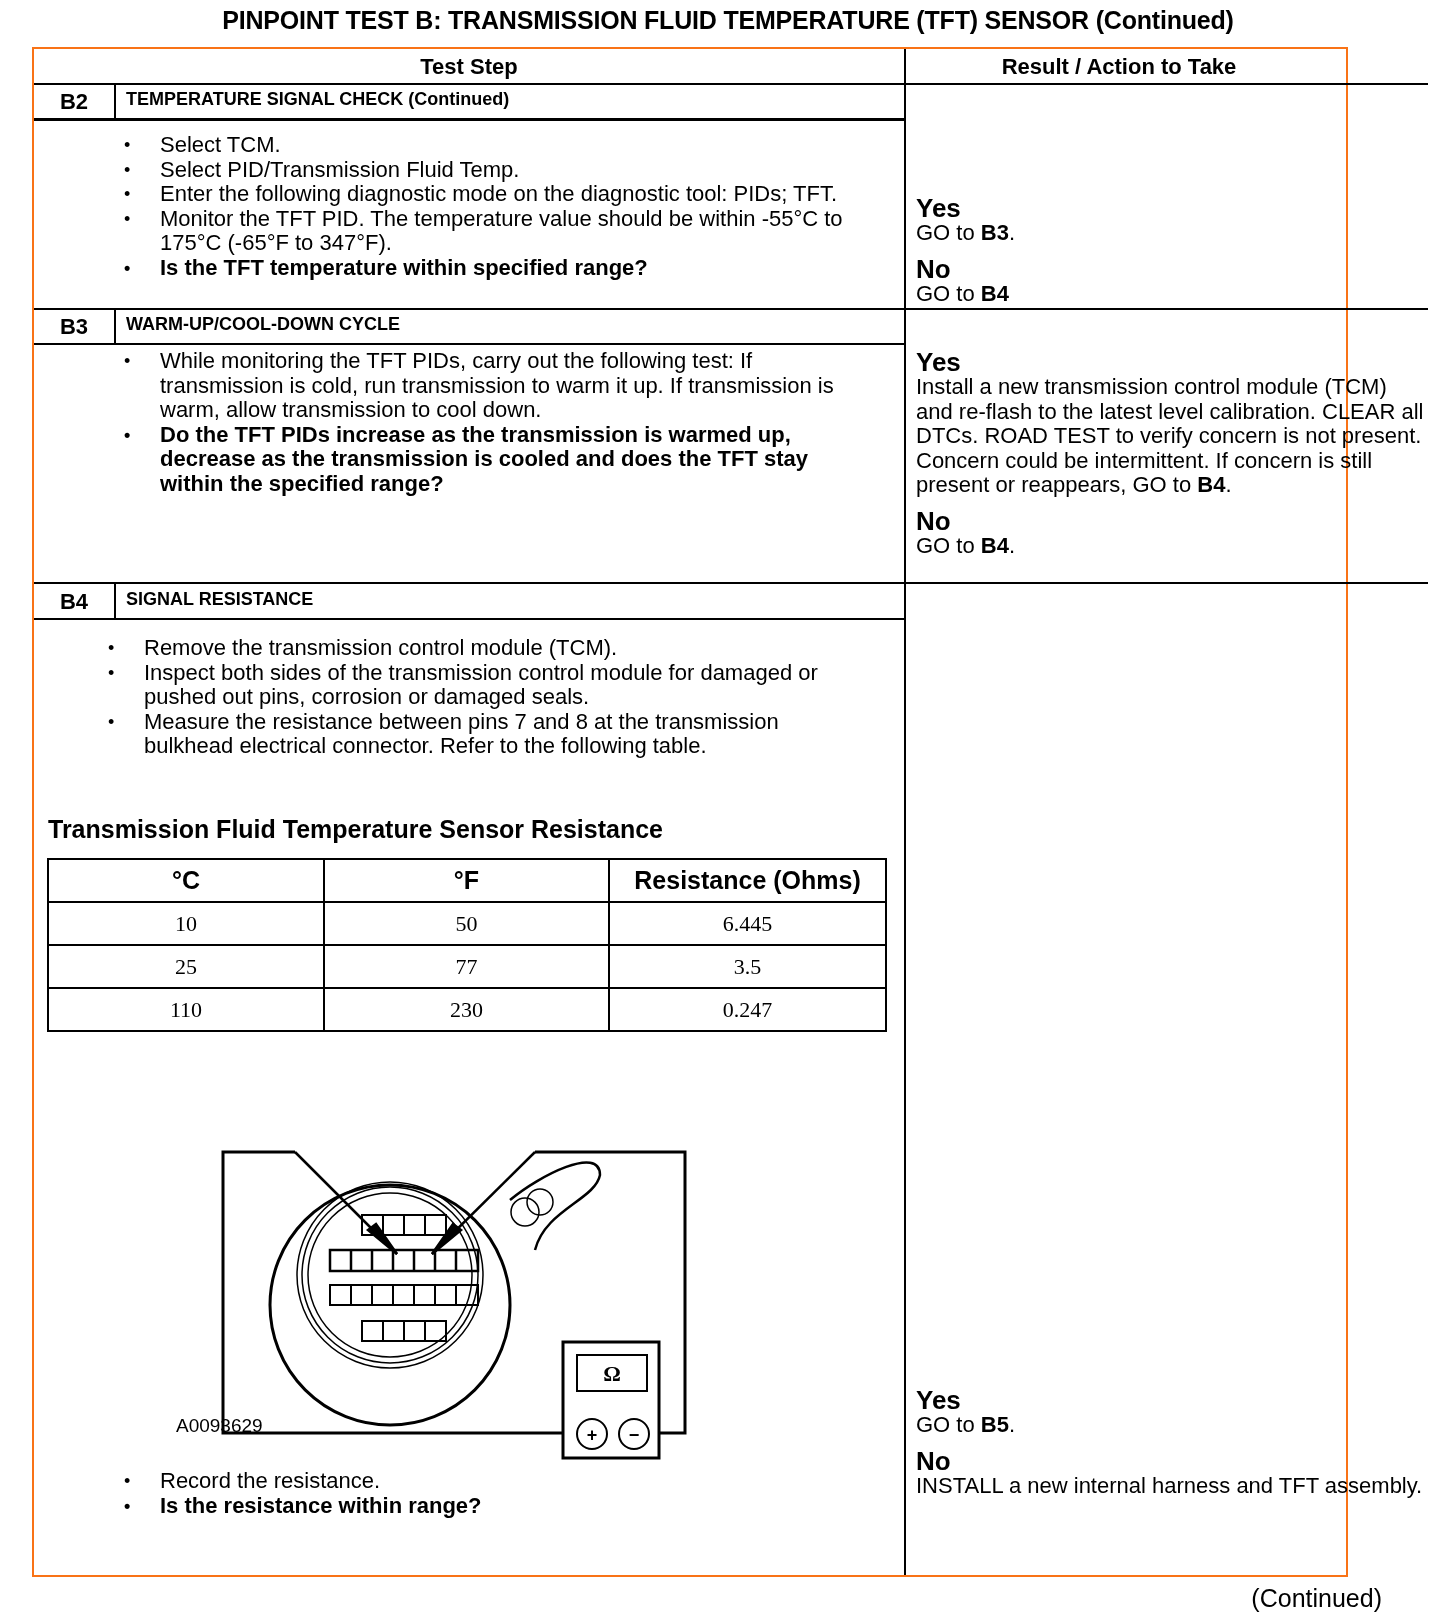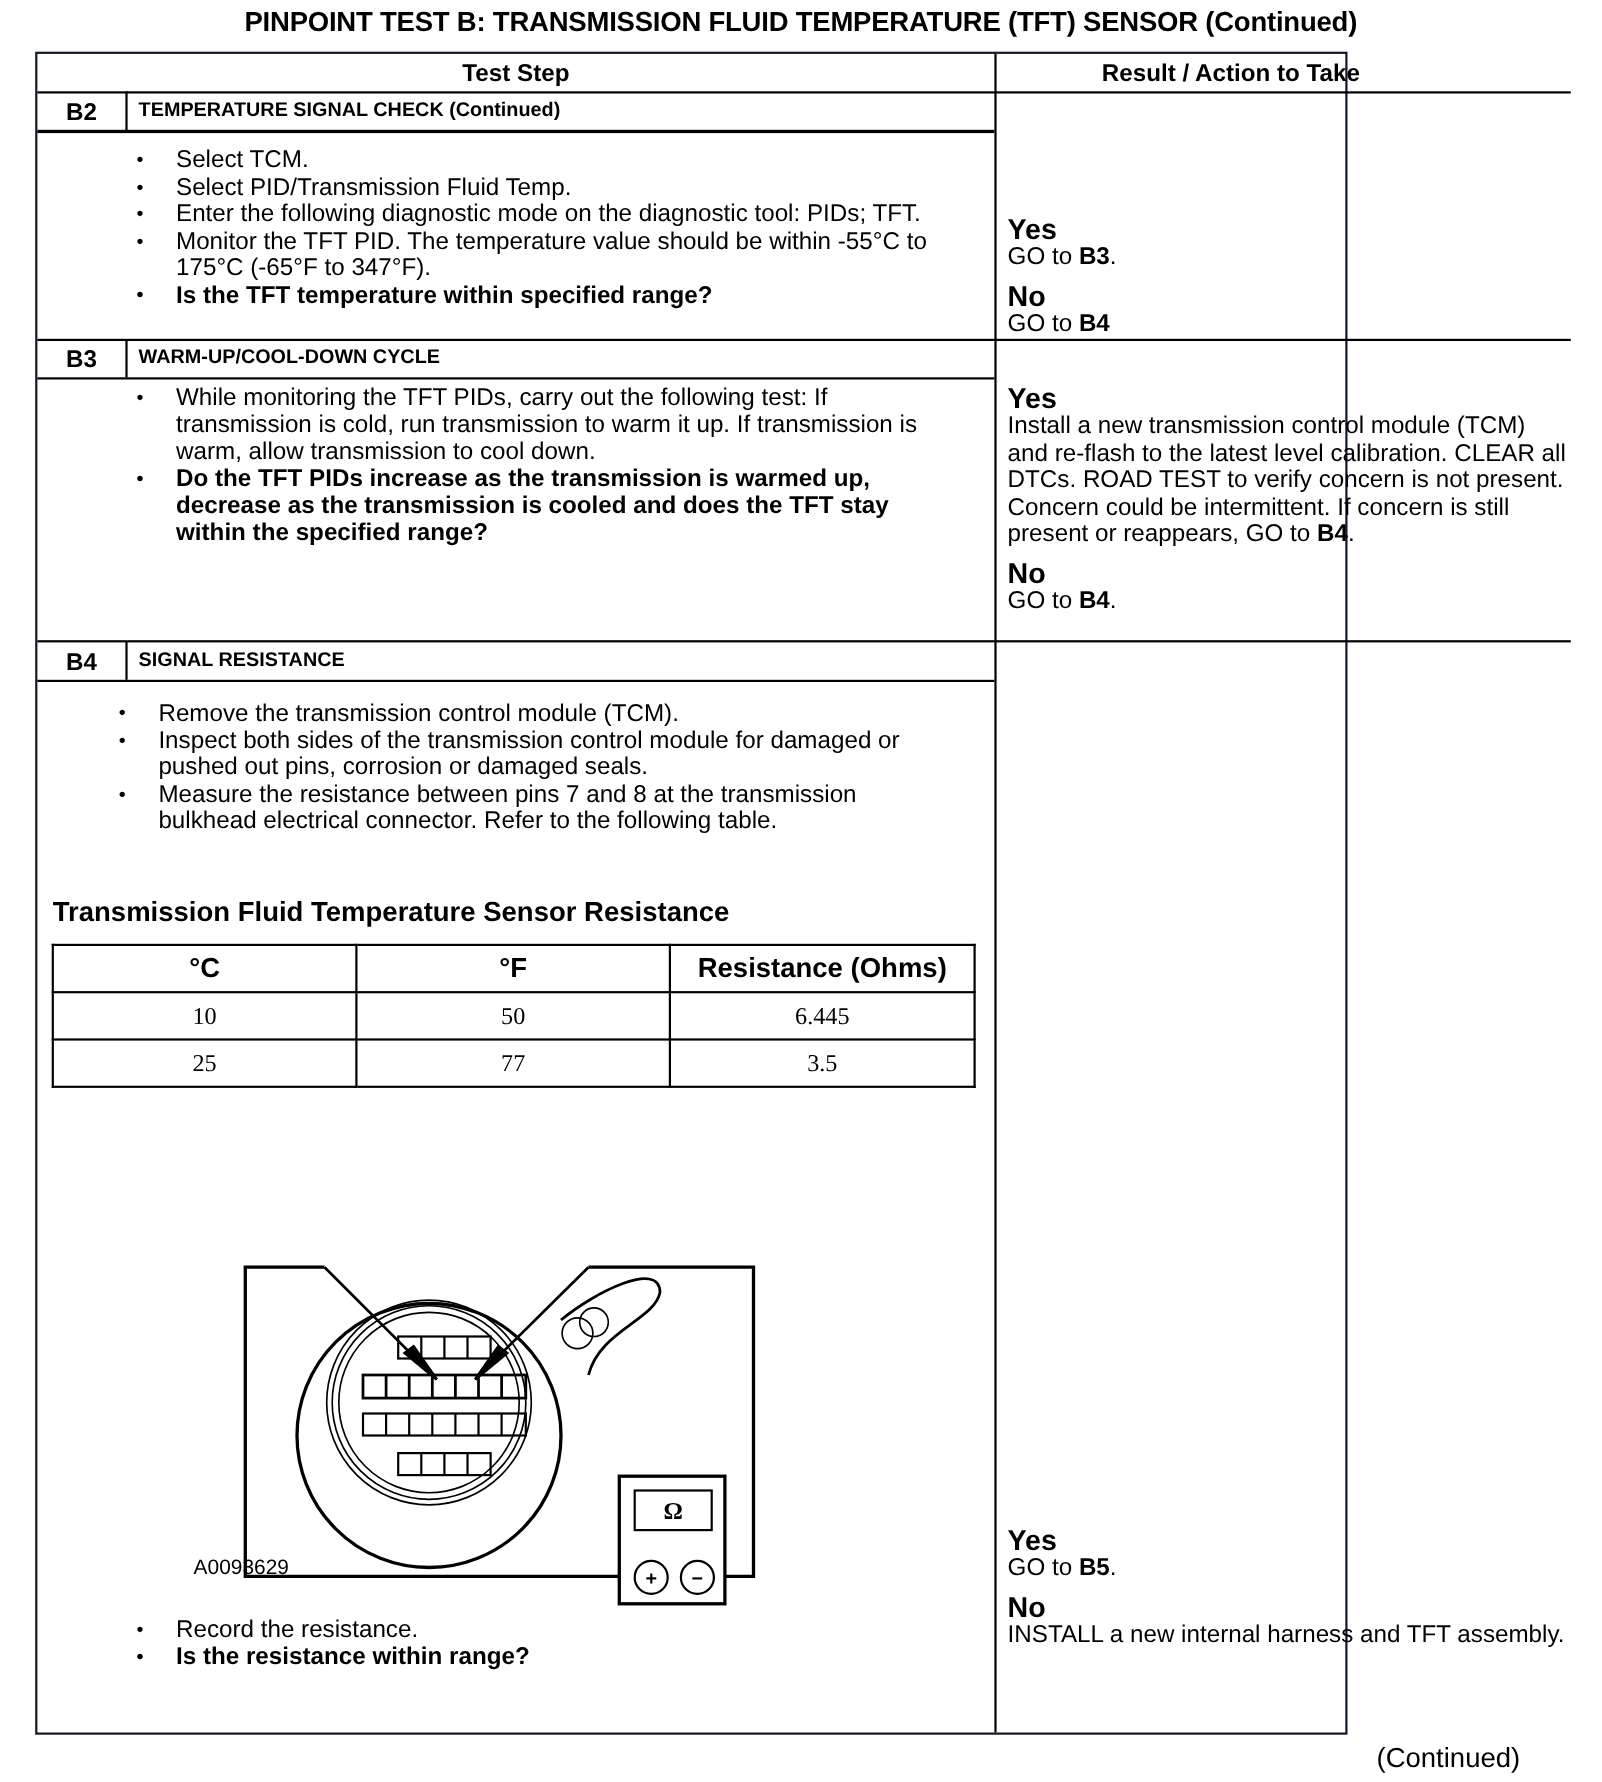--- a/index.html
+++ b/index.html
@@ -1,19 +1,19 @@
 <!DOCTYPE html>
 <html><head>
 <meta charset="utf-8">
 <style>
   * { box-sizing: border-box; margin: 0; padding: 0; }
   html, body { width: 1456px; height: 1620px; background: #ffffff; color: #000; overflow: hidden; }
   body { font-family: "Liberation Sans", sans-serif; position: relative; }
   .title { position: absolute; left: 0; top: 6px; width: 1456px; text-align: center; font-weight: bold; font-size: 25px; letter-spacing: -0.2px; }
-  .frame { position: absolute; left: 32px; top: 47px; width: 1193px; height: 1530px; border: 2px solid #0f172a; }
+  .frame { position: absolute; left: 32px; top: 47px; width: 1316px; height: 1530px; border: 2px solid #f97316; }
   .vline { position: absolute; background: #000; }
   .hline { position: absolute; background: #000; }
   .hdr { position: absolute; font-weight: bold; font-size: 22px; text-align: center; }
   .stepid { position: absolute; font-weight: bold; font-size: 22px; text-align: center; width: 80px; }
   .steptitle { position: absolute; font-weight: bold; font-size: 18px; }
   ul.bul { position: absolute; list-style: none; font-size: 22px; line-height: 24.5px; }
   ul.bul li { position: relative; padding-left: 38px; }
   ul.bul li::before { content: "•"; position: absolute; left: 2px; top: 0; font-size: 18px; }
   ul.bul li.b { font-weight: bold; }
   .res { position: absolute; font-size: 22px; line-height: 24.5px; }
@@ -111,20 +111,25 @@
     <tr>
       <td>10</td>
       <td>50</td>
       <td>6.445</td>
     </tr>
     <tr>
       <td>25</td>
       <td>77</td>
       <td>3.5</td>
     </tr>
+    <tr>
+      <td>110</td>
+      <td>230</td>
+      <td>0.247</td>
+    </tr>
   </tbody>
 </table>
 
 <svg class="diag" width="520" height="330" viewBox="0 0 520 330" fill="none" stroke="#000">
   <g>
     <polyline points="95,22 23,22 23,303 375,303" stroke-width="3"></polyline>
     <polyline points="415,303 485,303 485,22 335,22" stroke-width="3"></polyline>
   </g>
   <g>
     <circle cx="190" cy="175" r="120" stroke-width="3"></circle>

